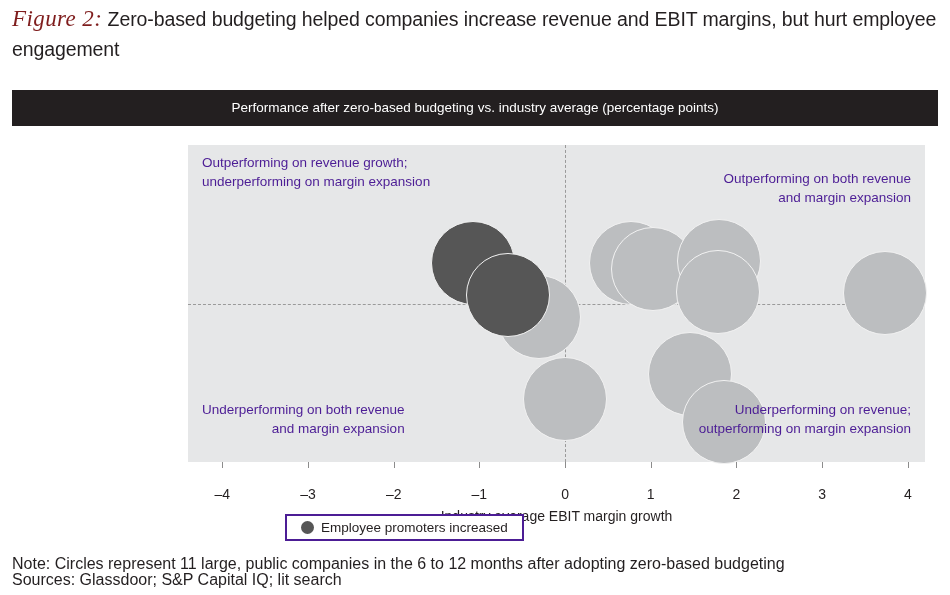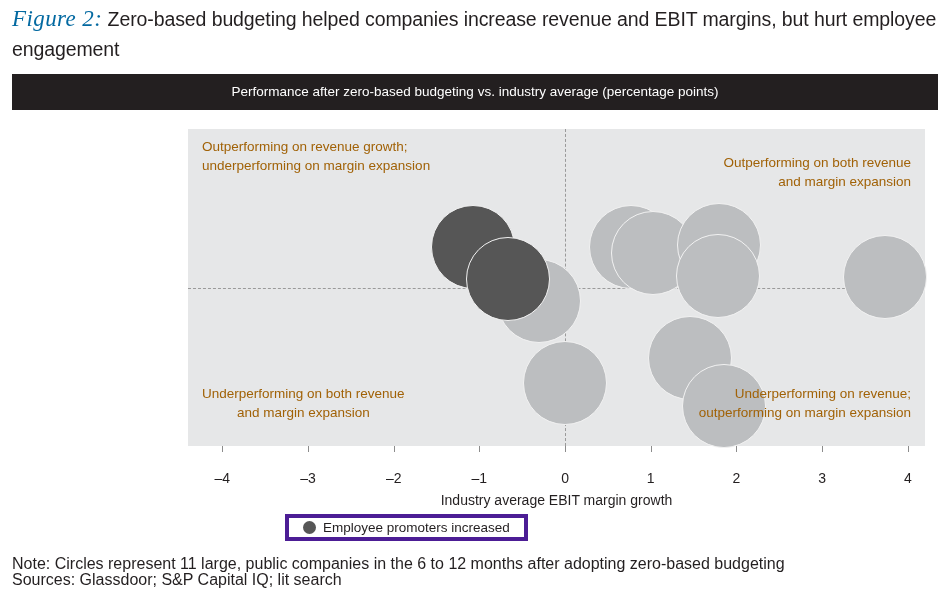--- a/index.html
+++ b/index.html
@@ -11,26 +11,26 @@
     overflow:hidden;
     position:relative;
   }
   
   #figure-title{
     position:absolute;left:12px;top:4px;width:930px;
     font-size:19.5px;line-height:30px;color:#231f20;
     letter-spacing:-0.1px;
   }
   #figure-title .fig-num{
-    color:#0369a1;font-style:italic;font-family:"Liberation Serif", serif;
+    color:#7f1d1d;font-style:italic;font-family:"Liberation Serif", serif;
     font-size:23px;font-weight:400;letter-spacing:0.4px;
   }
   
   #chart-frame{
-    position:absolute;left:12px;top:74px;width:926px;height:455px;
+    position:absolute;left:12px;top:90px;width:926px;height:455px;
   }
   #chart-banner{
     position:absolute;left:0;top:0;width:926px;height:36px;
     background:#231f20;color:#ffffff;
     font-size:13.5px;text-align:center;line-height:36px;
   }
   #plot-wrap{
     position:absolute;left:0;top:36px;width:926px;height:419px;
   }
   #plot-area{
@@ -65,32 +65,32 @@
   
   .bubble{
     position:absolute;border-radius:50%;
     border:1.3px solid #f2f2f2;
     box-sizing:border-box;
   }
   .bubble.dark{background:#565656;}
   .bubble.light{background:#bcbec0;}
   
   .quad{
-    position:absolute;color:#a16207;font-size:13.5px;line-height:19px;
+    position:absolute;color:#4c1d95;font-size:13.5px;line-height:19px;
     white-space:pre-line;
   }
   #quad-tl{left:14px;top:8px;text-align:left;}
   #quad-tr{right:14px;top:8px;text-align:right;margin-top:16px;}
-  #quad-bl{left:14px;bottom:24px;text-align:center;}
+  #quad-bl{left:14px;bottom:24px;text-align:right;}
   #quad-br{right:14px;bottom:24px;text-align:right;}
   
   #legend{
     position:absolute;left:285px;top:514px;
     height:27px;box-sizing:border-box;
-    border:4px solid #4c1d95;background:#ffffff;
+    border:2px solid #4c1d95;background:#ffffff;
     display:flex;align-items:center;padding:0 14px;
   }
   .legend-item{display:flex;align-items:center;margin-right:30px;}
   .legend-item:last-child{margin-right:0;}
   .legend-dot{
     width:13px;height:13px;border-radius:50%;margin-right:7px;flex:0 0 auto;
   }
   .legend-label{font-size:13.5px;color:#231f20;white-space:nowrap;}
   
   #footnotes{

